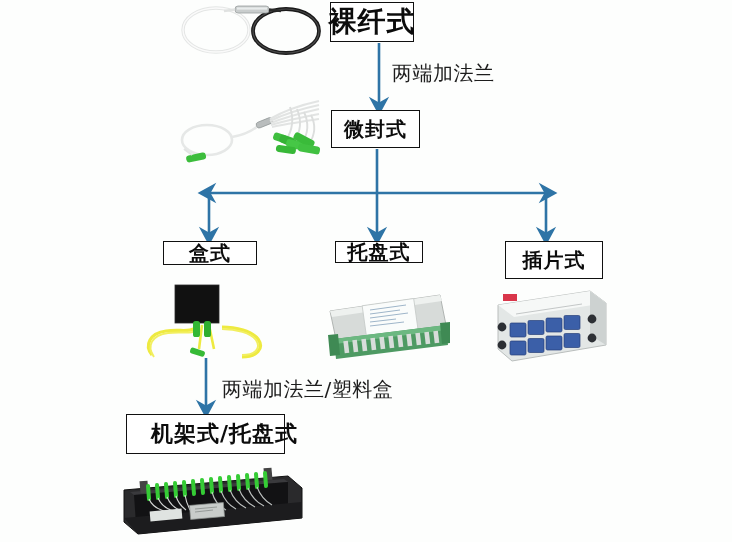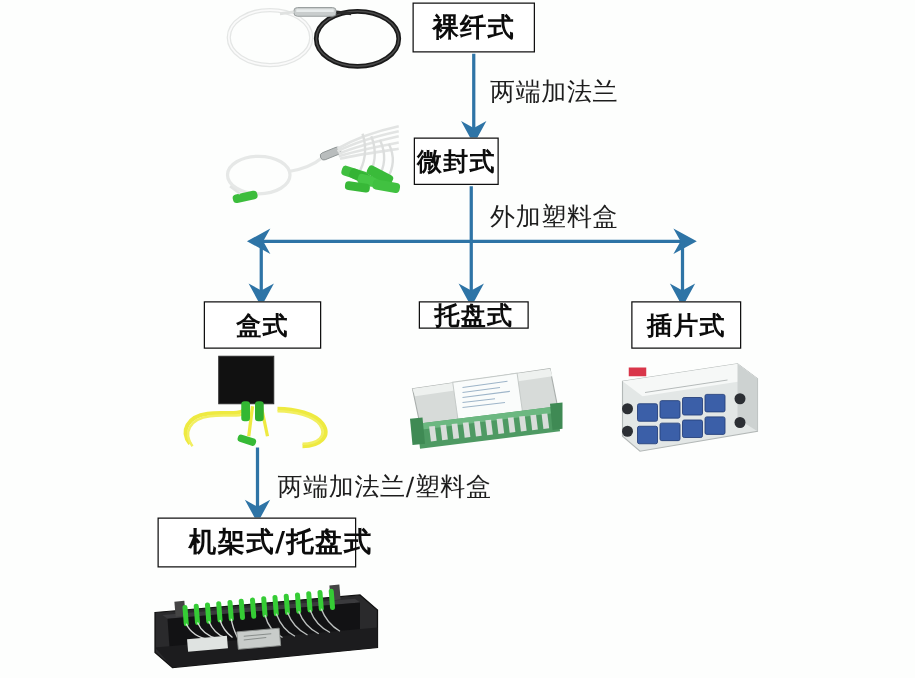--- a/index.html
+++ b/index.html
@@ -28,25 +28,25 @@
     border: 1.6px solid #101010;
     display: flex;
     align-items: center;
     justify-content: center;
     font-weight: bold;
     color: #0c0c0c;
     letter-spacing: 1px;
     z-index: 6;
     white-space: nowrap;
   }
-  .node-bare   { left: 330px; top: 2px;   width: 98px;  height: 40px; font-size: 21px; }
-  .node-mini   { left: 331px; top: 110px; width: 68px;  height: 38px; font-size: 20px; }
-  .node-box    { left: 163px; top: 241px; width: 94px;  height: 38px; font-size: 20px; }
+  .node-bare   { left: 330px; top: 2px;   width: 84px;  height: 40px; font-size: 28px; }
+  .node-mini   { left: 331px; top: 110px; width: 89px;  height: 38px; font-size: 20px; }
+  .node-box    { left: 163px; top: 241px; width: 94px;  height: 24px; font-size: 20px; }
   .node-tray   { left: 335px; top: 241px; width: 88px;  height: 22px; font-size: 20px; }
-  .node-plugin { left: 505px; top: 241px; width: 88px;  height: 38px; font-size: 20px; }
+  .node-plugin { left: 505px; top: 241px; width: 98px;  height: 38px; font-size: 20px; }
   .node-rack   { left: 126px; top: 414px; width: 159px; height: 40px; font-size: 22px; padding-left: 38px; }
 
   
   .edge-label {
     position: absolute;
     color: #1d1d1d;
     font-size: 20px;
     white-space: nowrap;
     z-index: 6;
     letter-spacing: 0.5px;
@@ -293,16 +293,15 @@
 
   <div class="node node-plugin">
     <span>插片式</span>
   </div>
 
   <div class="node node-rack">
     <span>机架式/托盘式</span>
   </div>
 
   <div class="edge-label lbl-1">两端加法兰</div>
-  <div class="edge-label lbl-2">外加塑料盒</div>
   <div class="edge-label lbl-3">两端加法兰/塑料盒</div>
 
 </div>
 
 </body></html>

